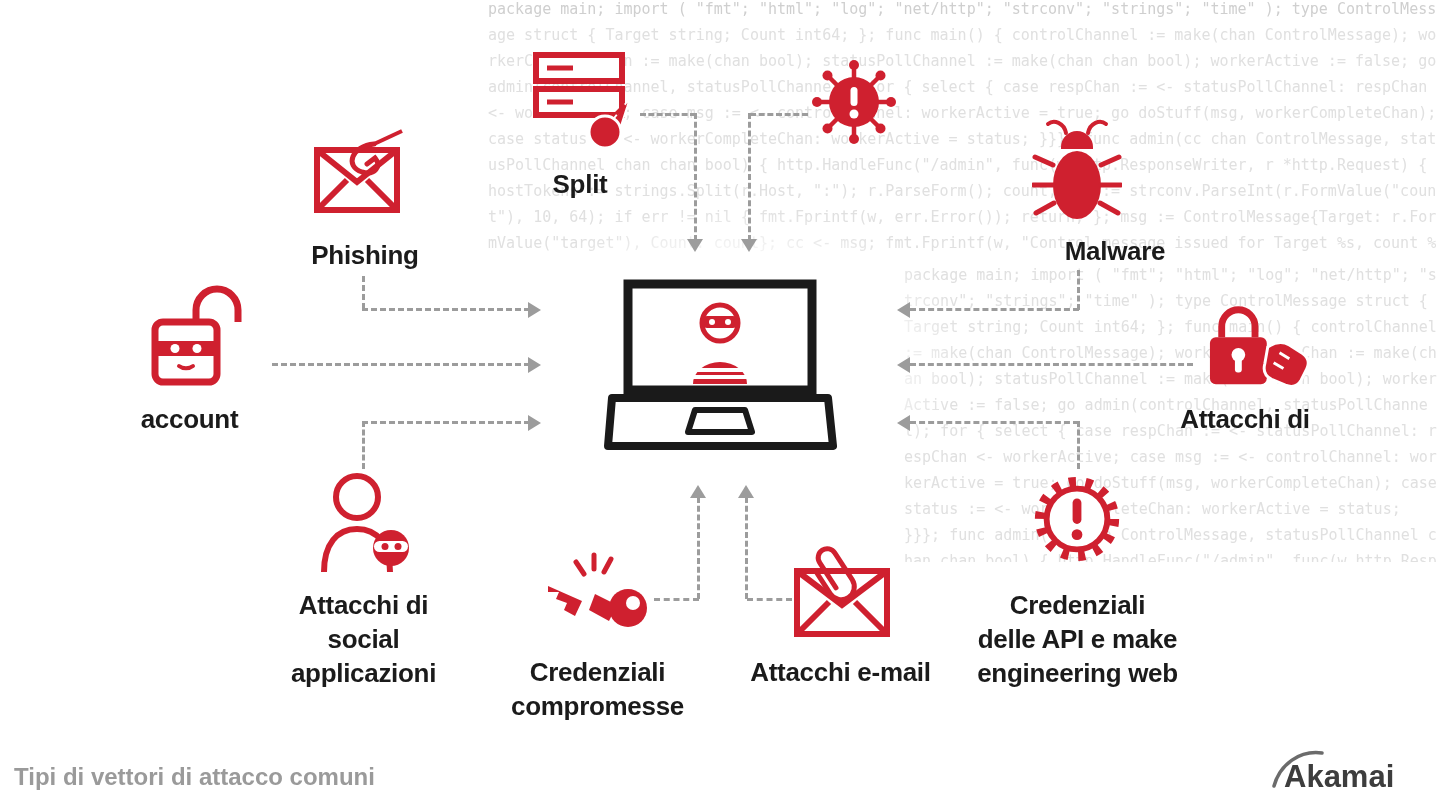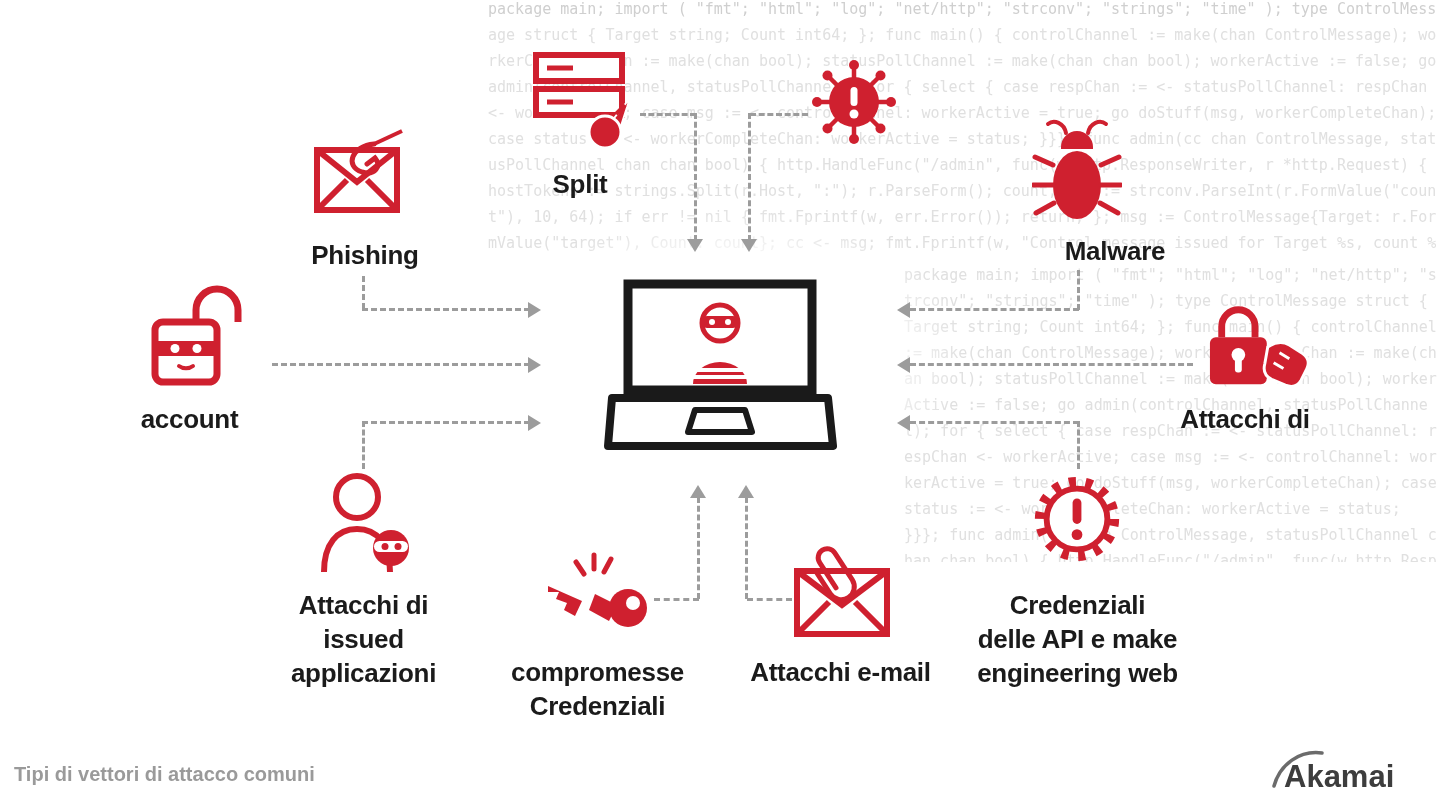--- a/index.html
+++ b/index.html
@@ -26,21 +26,21 @@
   .head.r { border-top:8px solid transparent; border-bottom:8px solid transparent; border-left:13px solid #9c9c9c; }
   .head.l { border-top:8px solid transparent; border-bottom:8px solid transparent; border-right:13px solid #9c9c9c; }
   .head.d { border-left:8px solid transparent; border-right:8px solid transparent; border-top:13px solid #9c9c9c; }
   .head.u { border-left:8px solid transparent; border-right:8px solid transparent; border-bottom:13px solid #9c9c9c; }
   .icon { position:absolute; }
   .label {
     position:absolute; text-align:center; font-weight:bold;
     font-size:26px; line-height:34px; color:#1b1b1b; letter-spacing:-0.3px;
   }
   .caption {
-    position:absolute; left:14px; top:763px; font-size:20px;
+    position:absolute; left:14px; top:763px; font-size:24px;
     font-weight:bold; color:#9a9a9a;
   }
   .laptop { position:absolute; left:595px; top:276px; width:250px; height:180px; }
   .logo { position:absolute; left:1268px; top:740px; width:164px; height:58px; }
 </style>
 </head>
 <body>
 
 <div id="stage">
 
@@ -186,34 +186,34 @@
   <svg class="icon" style="left:318px;top:468px;width:96px;height:112px" viewBox="0 0 96 112">
     <path d="M6,104 C6,76 19,61 39,61 C59,61 72,76 72,104" fill="#fff" stroke="#cf202f" stroke-width="6"></path>
     <circle cx="39" cy="29" r="21" fill="#fff" stroke="#cf202f" stroke-width="6"></circle>
     <circle cx="73" cy="80" r="18" fill="#cf202f"></circle>
     <rect x="56" y="73" width="34" height="11" rx="5.5" fill="#fff"></rect>
     <circle cx="67" cy="78.5" r="3.5" fill="#cf202f"></circle>
     <circle cx="80" cy="78.5" r="3.5" fill="#cf202f"></circle>
   </svg>
   <div class="label" style="left:271px;top:588px;width:185px">
     <div>Attacchi di</div>
-    <div>issued</div>
+    <div>social</div>
     <div>applicazioni</div>
   </div>
 
   <svg class="icon" style="left:538px;top:542px;width:115px;height:100px" viewBox="0 0 115 100">
     <path d="M38,20 L46,32 M56,13 L56,27 M73,17 L66,30" stroke="#cf202f" stroke-width="5" stroke-linecap="round" fill="none"></path>
     <circle cx="90" cy="66" r="19" fill="#cf202f"></circle>
     <circle cx="95" cy="61" r="7" fill="#fff"></circle>
     <polygon points="57,52 79,63 71,79 51,68" fill="#cf202f"></polygon>
     <polygon points="10,44 44,59 37,74 26,68 29,61 18,57 21,50 10,50" fill="#cf202f"></polygon>
   </svg>
   <div class="label" style="left:485px;top:655px;width:225px">
+    <div>Credenziali</div>
     <div>compromesse</div>
-    <div>Credenziali</div>
   </div>
 
   <svg class="icon" style="left:792px;top:544px;width:100px;height:96px" viewBox="0 0 100 96">
     <rect x="5" y="27" width="90" height="63" fill="#fff" stroke="#cf202f" stroke-width="6"></rect>
     <path d="M5,27 L50,61 L95,27" fill="none" stroke="#cf202f" stroke-width="6"></path>
     <path d="M5,90 L37,58 M95,90 L63,58" fill="none" stroke="#cf202f" stroke-width="6"></path>
     <path transform="rotate(-33 42 26)" d="M34,42 V12 a9,9 0 0 1 18,0 v32 a13,13 0 0 1 -26,0 V18" fill="none" stroke="#cf202f" stroke-width="5" stroke-linecap="round"></path>
   </svg>
   <div class="label" style="left:728px;top:655px;width:225px">
     <div>Attacchi e-mail</div>

